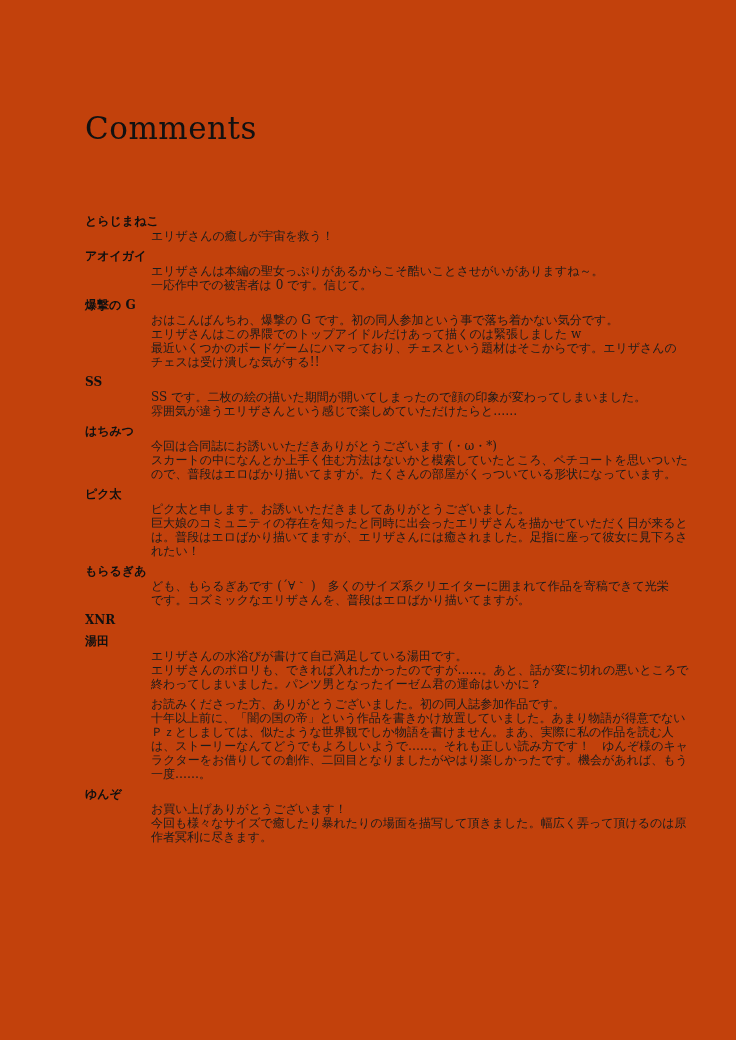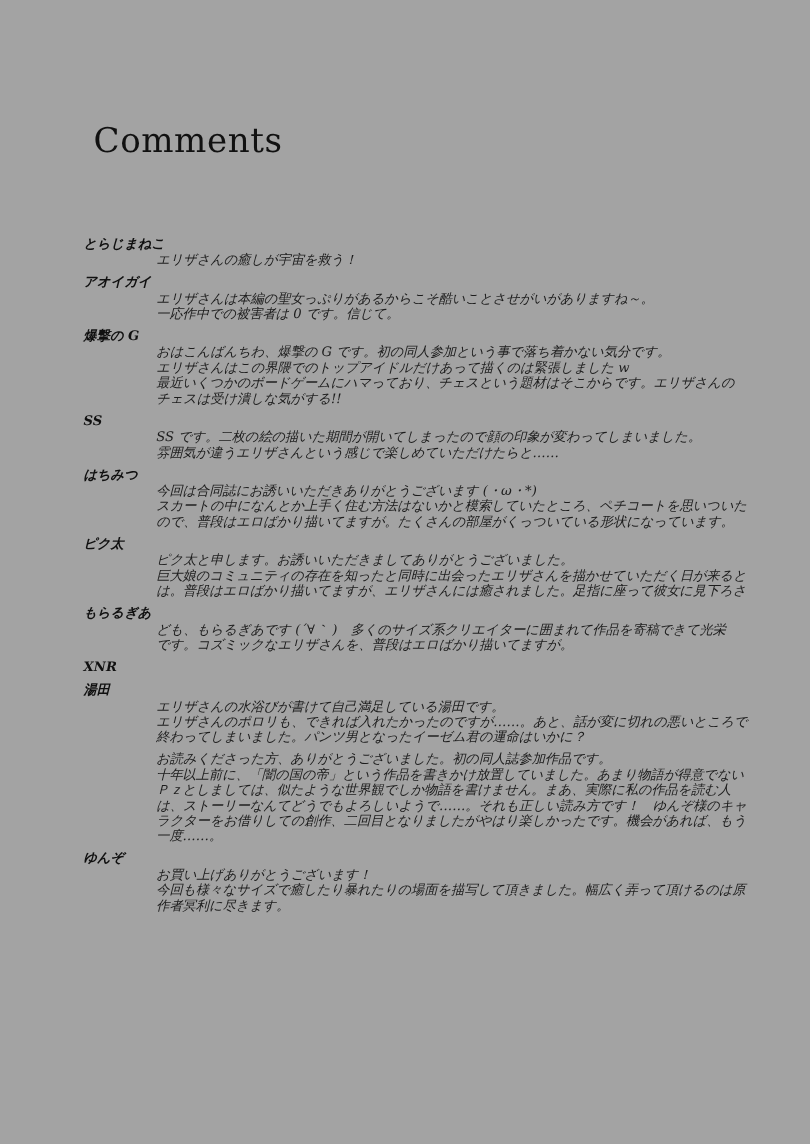--- a/index.html
+++ b/index.html
@@ -4,43 +4,42 @@
 <style>
   html, body {
     margin: 0;
     padding: 0;
     background: #ffffff;
   }
   .page {
     position: relative;
     width: 736px;
     height: 1040px;
-    background: #a3a3a3;
+    background: #c2410c;
     color: #161616;
     font-family: "DejaVu Serif", "Liberation Serif", serif;
     overflow: hidden;
   }
   .title {
     position: absolute;
     left: 85px;
     top: 110px;
     margin: 0;
     font-family: "DejaVu Serif", "Liberation Serif", serif;
     font-weight: 400;
     font-size: 31px;
     line-height: 36px;
     letter-spacing: 0.5px;
     color: #111111;
   }
   .comments-list {
     position: absolute;
-    left: 76px;
+    left: 85px;
     top: 214px;
     width: 574px;
-    font-style: italic;
   }
   .entry {
     margin-bottom: 6px;
   }
   .entry .name {
     font-weight: bold;
     font-size: 12px;
     line-height: 15px;
     white-space: pre;
     color: #101010;
@@ -109,20 +108,21 @@
           <div class="line">ので、普段はエロばかり描いてますが。たくさんの部屋がくっついている形状になっています。</div>
         </div>
   </div>
 
   <div class="entry">
     <div class="name">ピク太</div>
     <div class="lines">
           <div class="line">ピク太と申します。お誘いいただきましてありがとうございました。</div>
           <div class="line">巨大娘のコミュニティの存在を知ったと同時に出会ったエリザさんを描かせていただく日が来ると</div>
           <div class="line">は。普段はエロばかり描いてますが、エリザさんには癒されました。足指に座って彼女に見下ろさ</div>
+          <div class="line">れたい！</div>
         </div>
   </div>
 
   <div class="entry">
     <div class="name">もらるぎあ</div>
     <div class="lines">
           <div class="line">ども、もらるぎあです (´∀｀ )　多くのサイズ系クリエイターに囲まれて作品を寄稿できて光栄</div>
           <div class="line">です。コズミックなエリザさんを、普段はエロばかり描いてますが。</div>
         </div>
   </div>

